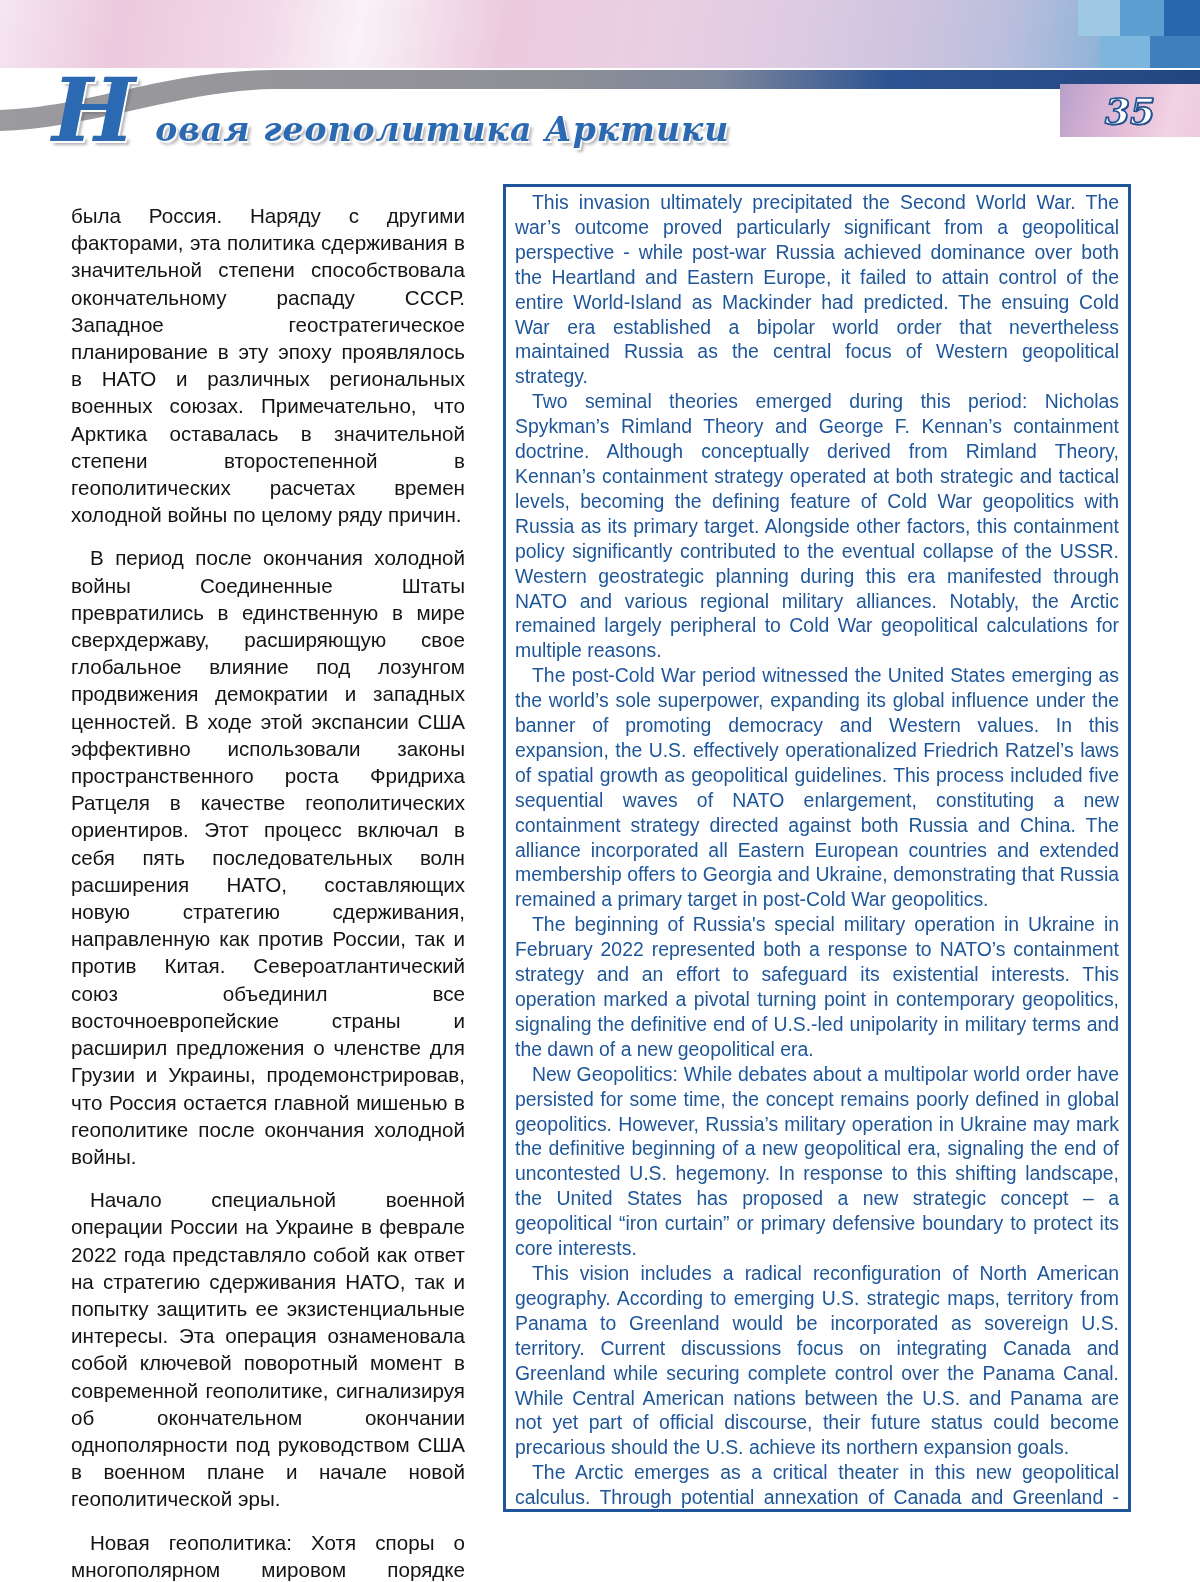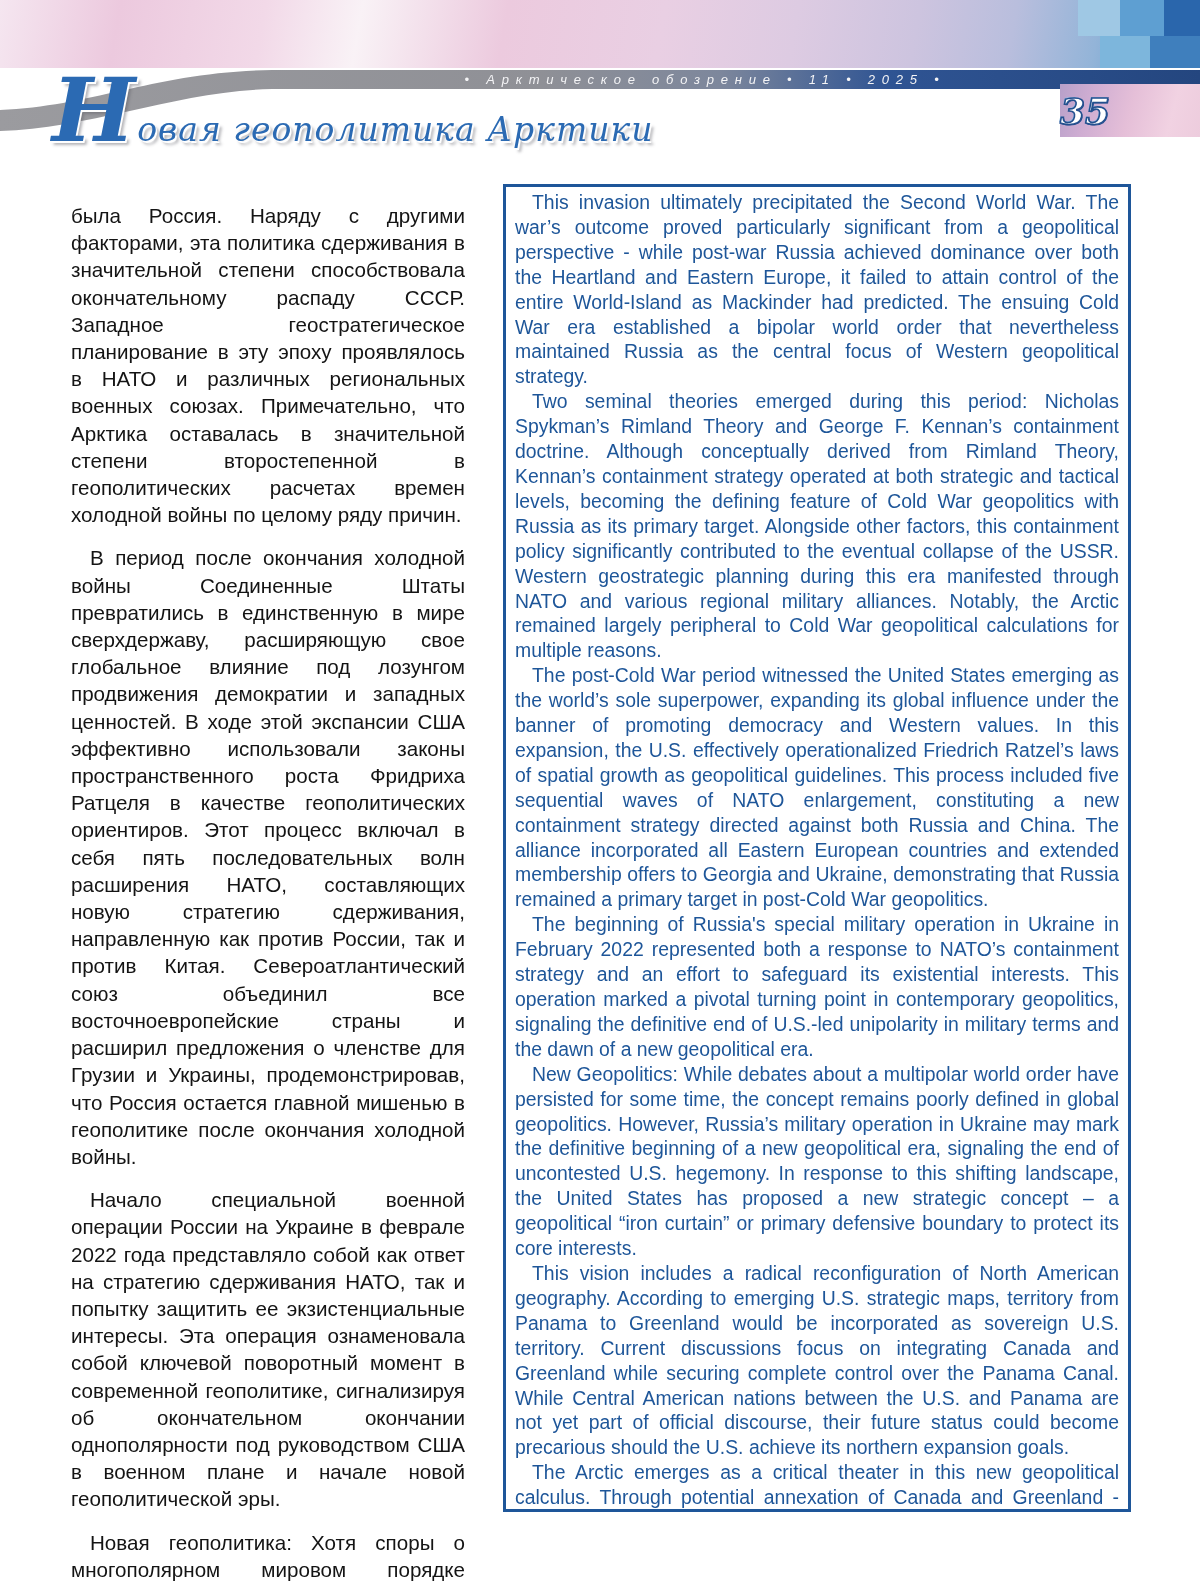--- a/index.html
+++ b/index.html
@@ -14,31 +14,31 @@
 
   
   .swoosh{position:absolute;left:0;top:62px;z-index:2;}
   .ribbon-label{position:absolute;z-index:3;top:71px;left:360px;width:690px;height:18px;
     color:#f4f4f6;font-size:13px;font-style:italic;letter-spacing:0.52em;
     white-space:nowrap;text-align:center;line-height:18px;}
 
   
   .badge{position:absolute;z-index:3;left:1060px;top:84px;width:140px;height:53px;
     background:linear-gradient(105deg,#b7a0c9 0%,#cfadd2 22%,#e5bfd8 50%,#f1d2e2 78%,#edccdd 100%);
-    display:flex;align-items:center;justify-content:flex-start;}
+    display:flex;align-items:center;justify-content:center;}
   .badge .num{font-family:"DejaVu Serif", serif;font-style:italic;font-weight:bold;
     font-size:36px;color:#ffffff;-webkit-text-stroke:1.6px #24508f;
     text-shadow:1px 1px 0 #24508f,-1px -1px 0 #8fb7e0;}
 
   
   .title{position:absolute;z-index:4;left:52px;top:66px;display:flex;align-items:baseline;
     font-family:"DejaVu Serif", serif;font-style:italic;color:#2b6ab3;
     text-shadow:1.5px 1.5px 0 #ffffff,3.5px 4px 3px rgba(90,90,100,0.45);}
   .title .initial{font-size:88px;line-height:88px;font-weight:bold;}
-  .title .rest{font-size:33px;letter-spacing:1px;margin-left:2px;}
+  .title .rest{font-size:33px;letter-spacing:1px;margin-left:20px;font-weight:bold;}
 
   
   .ru-col{position:absolute;left:55px;top:186px;width:426px;
     color:#141414;font-size:20.6px;line-height:27.2px;text-align:justify;
     hyphens:auto;-webkit-hyphens:auto;}
   .ru-col p{margin:16px;text-indent:19px;}
   .ru-col p.noindent{text-indent:0;}
 
   .en-box{position:absolute;left:503px;top:184px;width:628px;height:1328px;
     border:3px solid #1e5699;box-sizing:border-box;padding:3px 9px 0 9px;
@@ -65,21 +65,20 @@
         <stop offset="0" stop-color="#9b9b9f"></stop>
         <stop offset="0.45" stop-color="#8f9096"></stop>
         <stop offset="0.60" stop-color="#7d879c"></stop>
         <stop offset="0.74" stop-color="#2f5493"></stop>
         <stop offset="1" stop-color="#24467f"></stop>
       </linearGradient>
     </defs>
     <path d="M0,48 C95,44 155,10 272,8 L1200,8 L1200,27 L272,27 C178,29 92,66 0,69 Z" fill="url(#barGrad)"></path>
   </svg>
 
-  <div class="ribbon-label">•  Арктическое  обозрение  •  11  •  2025  •</div>
 
   <div class="badge">
     <span class="num">35</span>
   </div>
 
   <div class="title">
     <span class="initial">Н</span>
       <span class="rest">овая геополитика Арктики</span>
   </div>
 

